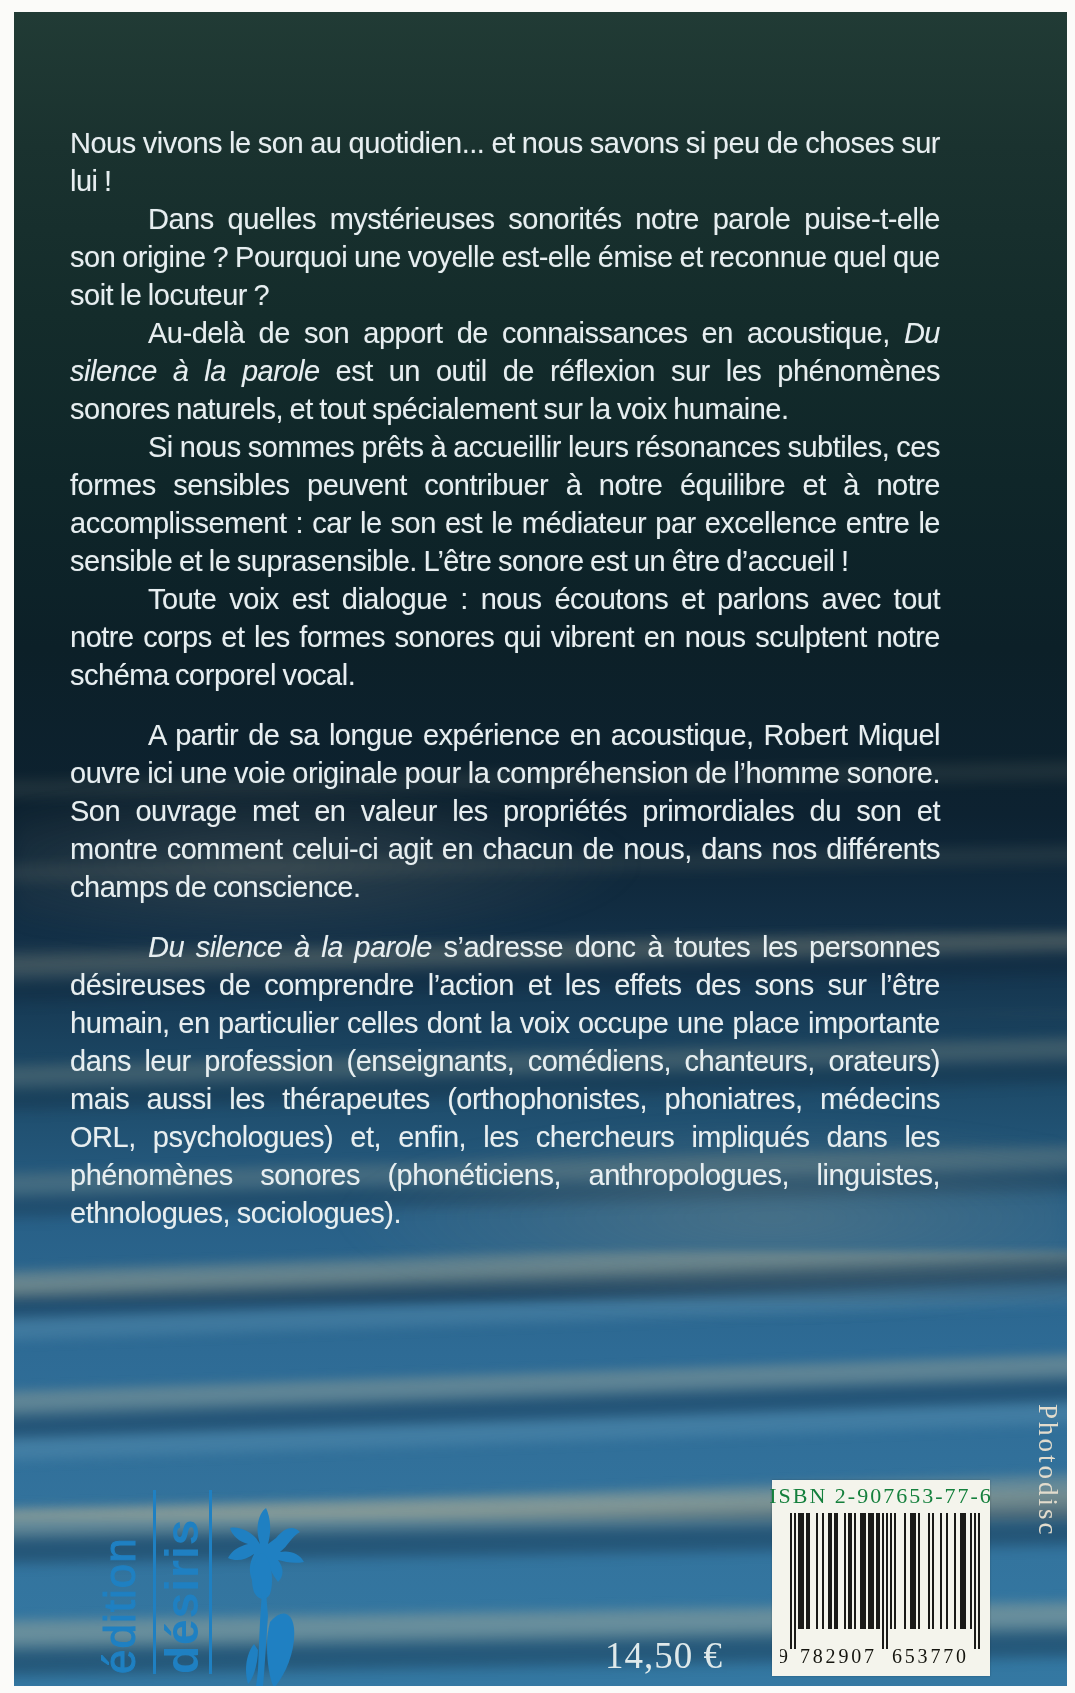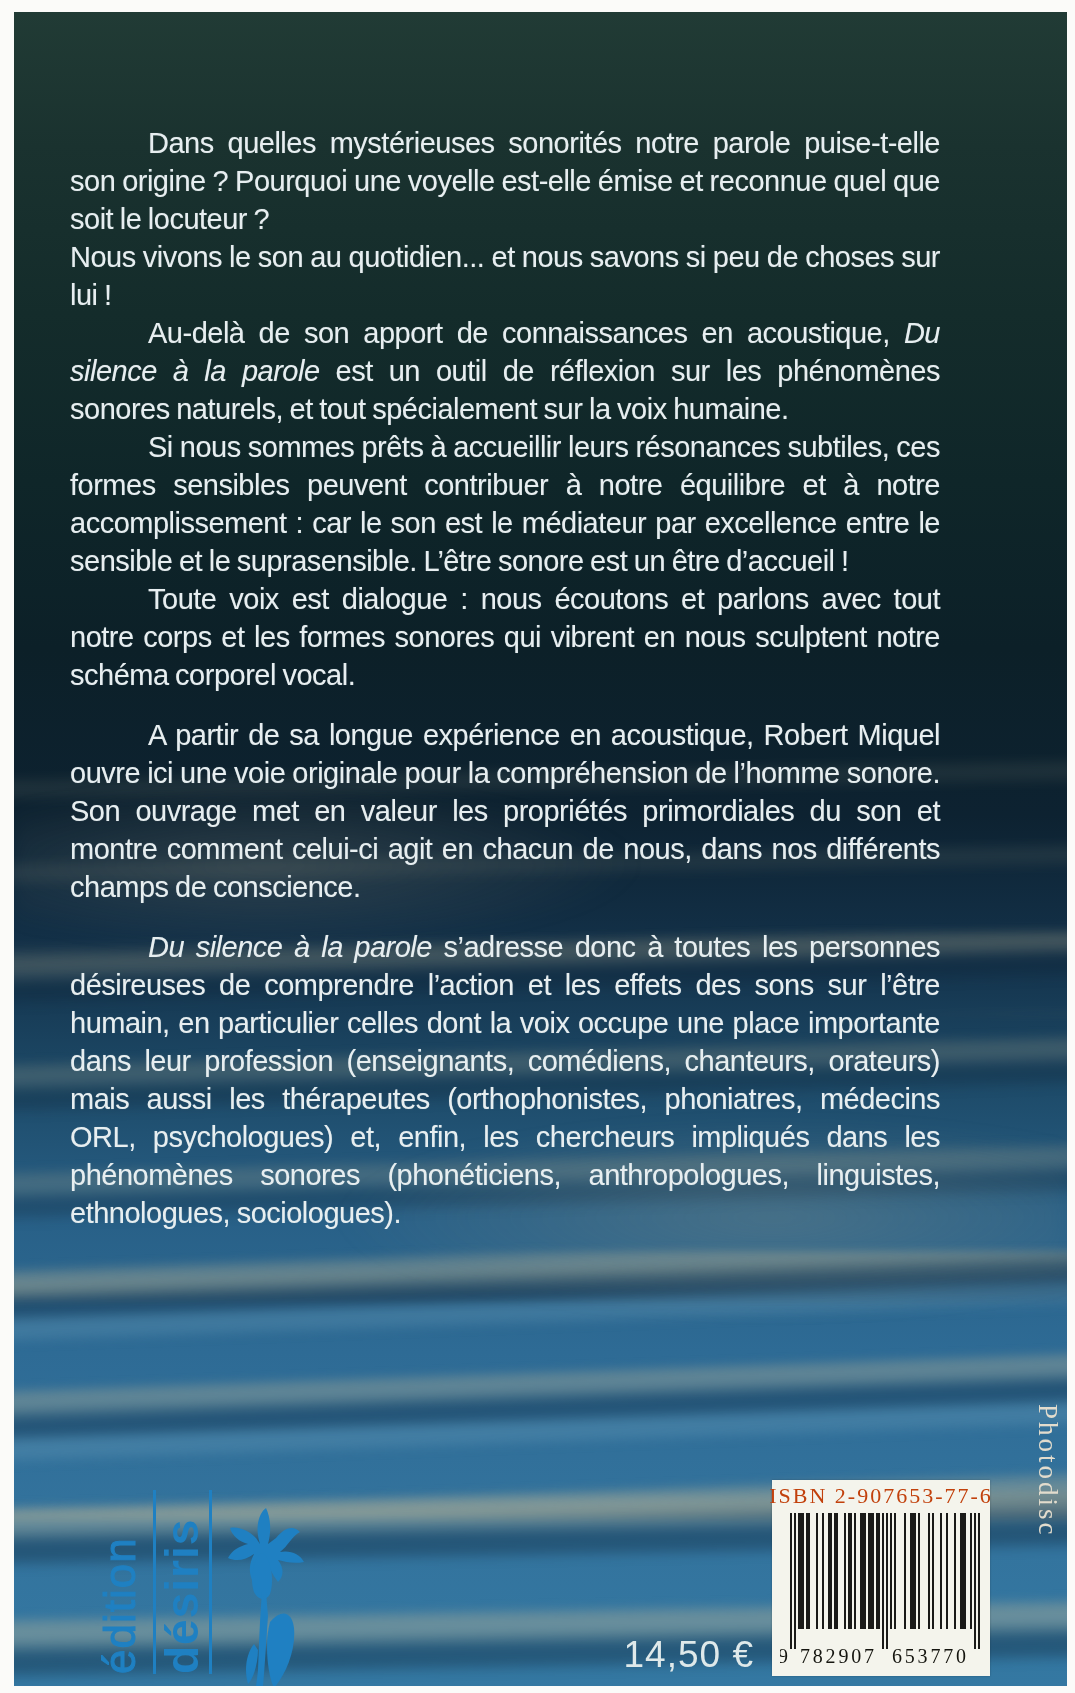--- a/index.html
+++ b/index.html
@@ -59,34 +59,34 @@
     transform:rotate(-90deg);transform-origin:top left;
     display:flex;flex-direction:column;justify-content:space-between;
   }
   .logo-word{display:block;font-weight:bold;letter-spacing:1px;line-height:1;}
   .logo-word.w1{font-size:44px;font-weight:normal;-webkit-text-stroke:1px #1f80c2;}
   .logo-word.w2{font-size:46px;border-top:3px solid #1f80c2;border-bottom:3px solid #1f80c2;padding:3px 0 4px 0;margin-top:4px;}
   .iris{position:absolute;left:118px;top:14px;}
 
   
   .price{
-    position:absolute;left:560px;top:1622px;width:180px;text-align:right;
-    font-family:Liberation Sans, sans-serif;
+    position:absolute;left:560px;top:1622px;width:180px;text-align:center;
+    font-family:Liberation Serif, serif;
     font-size:37px;color:#dfe9ea;letter-spacing:1px;
   }
 
   
   .isbn-box{
     position:absolute;left:758px;top:1468px;width:218px;height:196px;
     background:#f4f4ec;box-shadow:0 0 2px rgba(0,0,0,.25);
     display:flex;flex-direction:column;align-items:center;
   }
   .isbn-label{
     font-family:"Liberation Serif","DejaVu Serif",serif;
-    font-size:22px;color:#c2410c;letter-spacing:2px;margin-top:3px;
+    font-size:22px;color:#15803d;letter-spacing:2px;margin-top:3px;
     white-space:nowrap;
   }
   .barcode-svg{display:block;margin-top:2px;}
   .barcode-digit{
     font-family:"Liberation Serif","DejaVu Serif",serif;
     font-size:20px;fill:#15150f;
   }
 
   
   .photo-credit{
@@ -101,22 +101,22 @@
 
 <div class="cover">
   <div class="layer wavesA"></div>
   <div class="layer blob1"></div>
   <div class="layer wavesB"></div>
   <div class="layer blob2"></div>
   <div class="layer wavesC"></div>
   <div class="layer wavesD"></div>
 
   <div class="text-block" id="text-block">
+      <p class="para"><span>Nous vivons le son au quotidien... et nous savons si peu de choses sur lui !</span></p>
       <p class="para indent"><span>Dans quelles mystérieuses sonorités notre parole puise-t-elle son origine ? Pourquoi une voyelle est-elle émise et reconnue quel que soit le locuteur ?</span></p>
-      <p class="para"><span>Nous vivons le son au quotidien... et nous savons si peu de choses sur lui !</span></p>
       <p class="para indent"><span>Au-delà de son apport de connaissances en acoustique, </span><span class="it">Du silence à la parole</span><span> est un outil de réflexion sur les phénomènes sonores naturels, et tout spécialement sur la voix humaine.</span></p>
       <p class="para indent"><span>Si nous sommes prêts à accueillir leurs résonances subtiles, ces formes sensibles peuvent contribuer à notre équilibre et à notre accomplissement : car le son est le médiateur par excellence entre le sensible et le suprasensible. L’être sonore est un être d’accueil !</span></p>
       <p class="para indent"><span>Toute voix est dialogue : nous écoutons et parlons avec tout notre corps et les formes sonores qui vibrent en nous sculptent notre schéma corporel vocal.</span></p>
       <p class="para indent gap"><span>A partir de sa longue expérience en acoustique, Robert Miquel ouvre ici une voie originale pour la compréhension de l’homme sonore. Son ouvrage met en valeur les propriétés primordiales du son et montre comment celui-ci agit en chacun de nous, dans nos différents champs de conscience.</span></p>
       <p class="para indent gap"><span class="it">Du silence à la parole</span><span> s’adresse donc à toutes les personnes désireuses de comprendre l’action et les effets des sons sur l’être humain, en particulier celles dont la voix occupe une place importante dans leur profession (enseignants, comédiens, chanteurs, orateurs) mais aussi les thérapeutes (orthophonistes, phoniatres, médecins ORL, psychologues) et, enfin, les chercheurs impliqués dans les phénomènes sonores (phonéticiens, anthropologues, linguistes, ethnologues, sociologues).</span></p>
     </div>
 
   <div class="logo">
     <div class="logo-rot">
       <span class="logo-word w1">édition</span>

